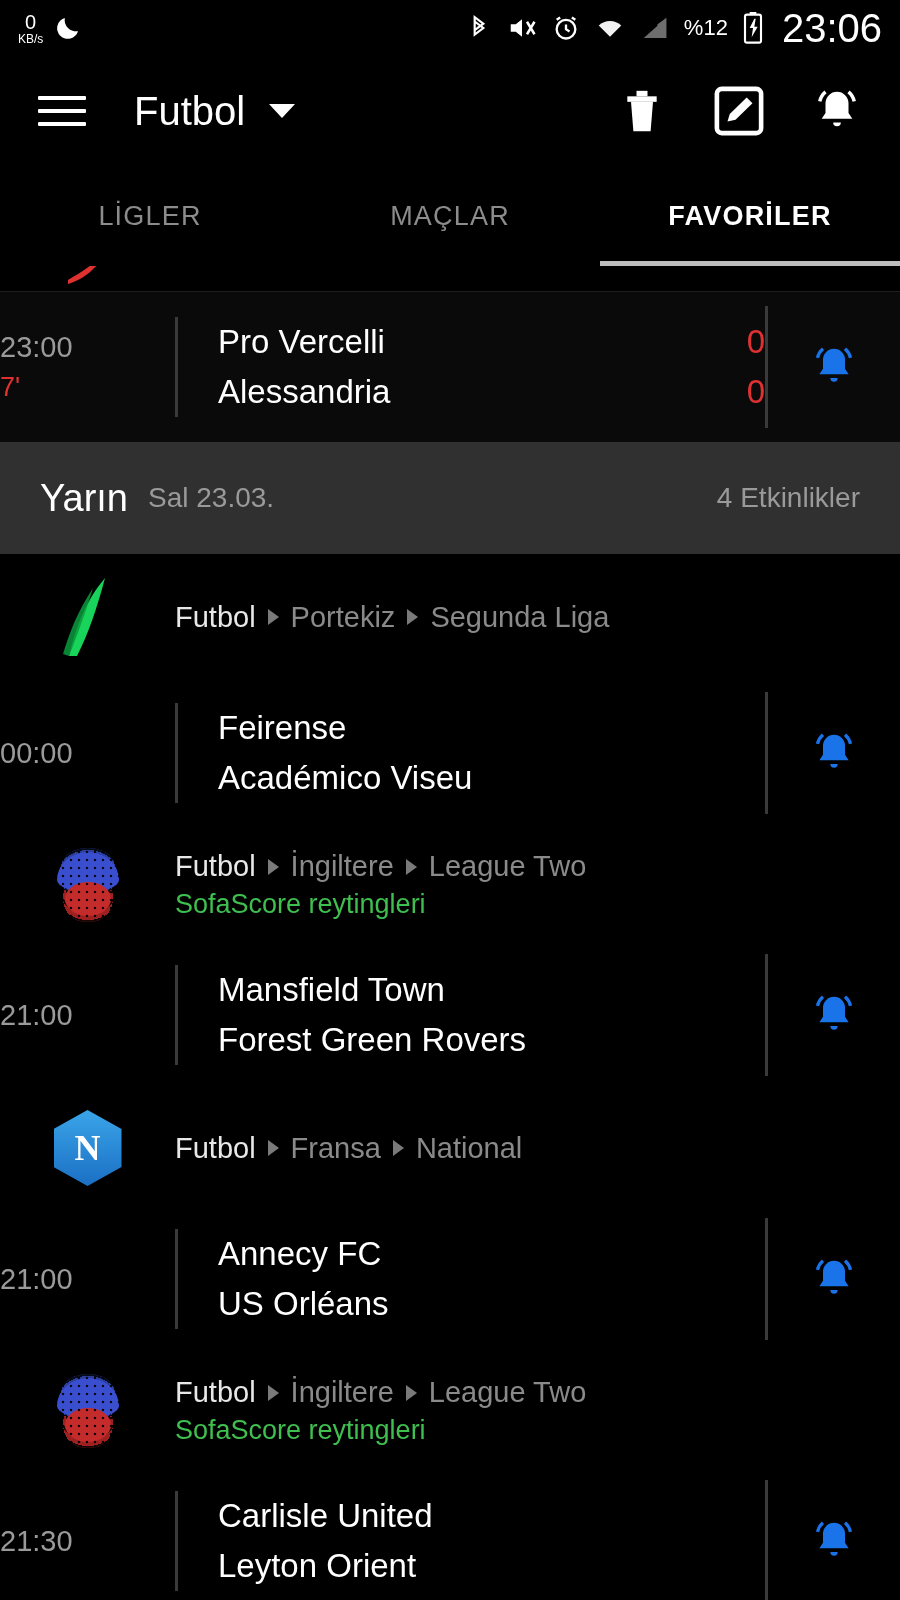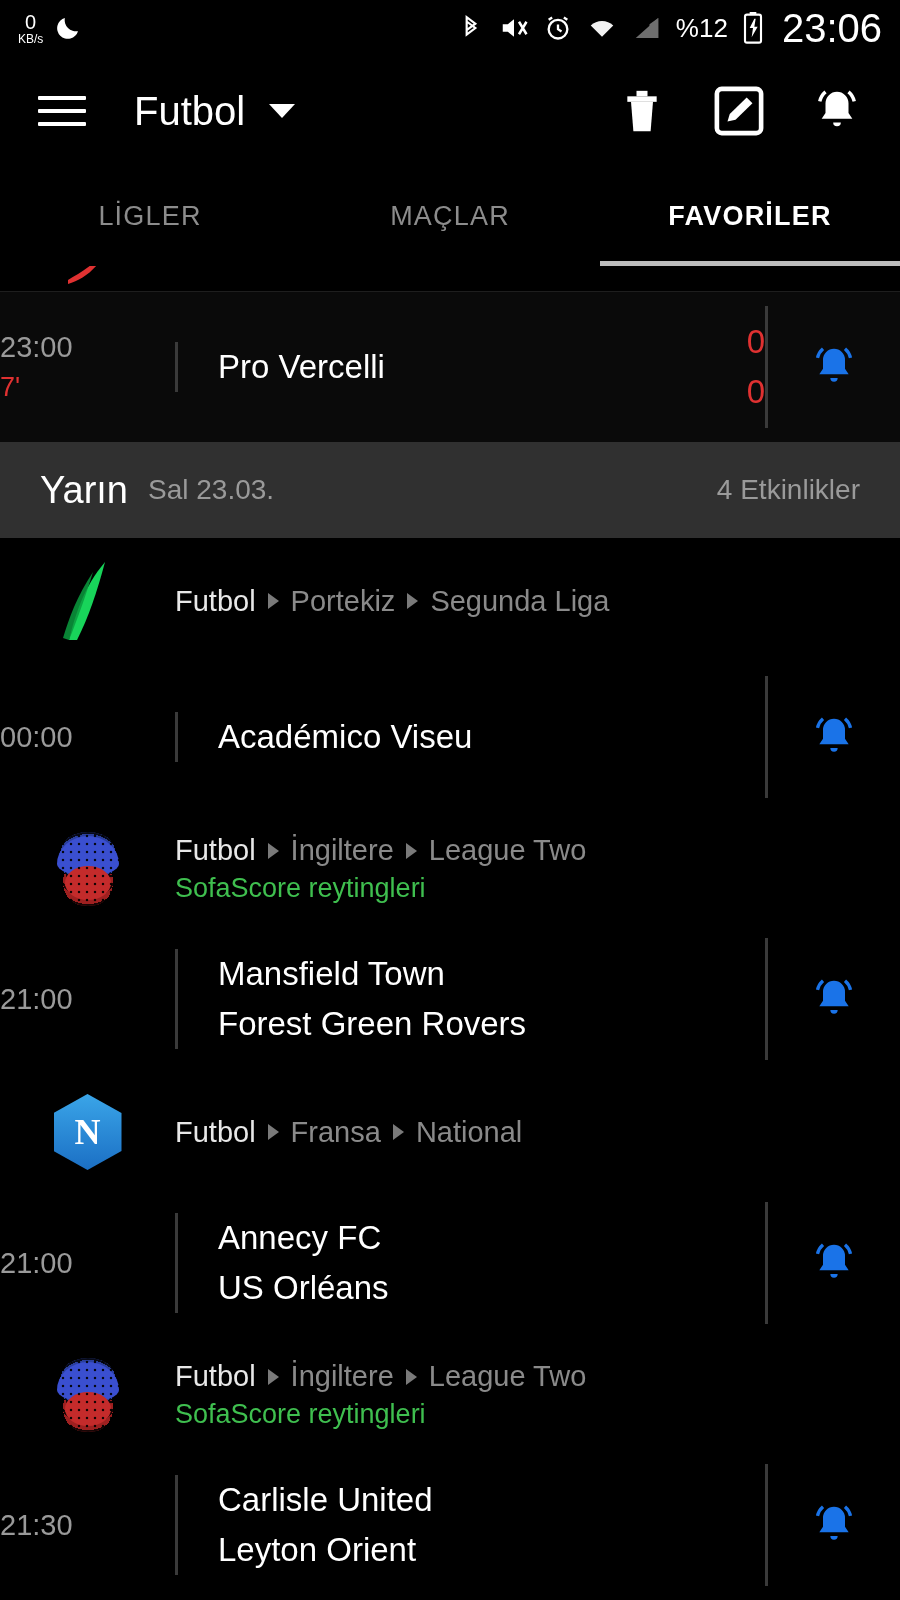--- a/index.html
+++ b/index.html
@@ -18,21 +18,21 @@
     align-items: center;
     padding: 0 18px;
     background: #000;
   }
   .sb-left { display: flex; align-items: center; gap: 10px; }
   .netspeed { display: flex; flex-direction: column; align-items: center; line-height: 1; }
   .netspeed .num { font-size: 20px; font-weight: 400; color: #fff; }
   .netspeed .unit { font-size: 12px; color: #fff; margin-top: 1px; }
   .sb-right { margin-left: auto; display: flex; align-items: center; gap: 14px; }
   .sb-icon { display: inline-flex; align-items: center; justify-content: center; }
-  .sb-batt { font-size: 26px; color: #fff; letter-spacing: 0px; }
+  .sb-batt { font-size: 22px; color: #fff; letter-spacing: 0px; }
   .sb-clock { font-size: 40px; color: #fff; margin-left: 4px; }
 
   
   .appbar {
     height: 110px;
     display: flex;
     align-items: center;
     padding: 0 40px 0 38px;
     background: #000;
   }
@@ -122,21 +122,21 @@
     display: flex;
     align-items: center;
     justify-content: center;
     border-left: 3px solid #3a3a3a;
     align-self: stretch;
   }
 
   
   .dayheader {
     background: #303030;
-    height: 96px;
+    height: 112px;
     display: flex;
     align-items: center;
     padding: 0 40px;
   }
   .dh-title { font-size: 38px; color: #fff; }
   .dh-date { font-size: 28px; color: #9a9a9a; margin-left: 20px; }
   .dh-count { margin-left: auto; font-size: 28px; color: #9a9a9a; }
 
   
   .league {
@@ -308,20 +308,21 @@
   </svg>
 </div>
 
 <div class="match">
   <div class="m-time">
     <div class="t">23:00</div>
     <div class="min">7'</div>
   </div>
   <div class="m-teams">
     <div>Pro Vercelli</div>
+    <div>Alessandria</div>
   </div>
   <div class="m-scores">
     <div>0</div>
     <div>0</div>
   </div>
   <div class="m-bell">
     <span class="sb-icon">
       <svg width="44" height="50" viewBox="0 0 24 26">
         <path d="M12 3a6 6 0 0 0-6 6v5l-2 3h16l-2-3V9a6 6 0 0 0-6-6z" fill="#1a73e8"></path>
         <path d="M10 19a2 2 0 0 0 4 0" fill="#1a73e8"></path>
@@ -353,20 +354,21 @@
       <span class="c2">Segunda Liga</span>
     </div>
   </div>
 </div>
 
 <div class="match plain">
   <div class="m-time">
     <div class="t">00:00</div>
   </div>
   <div class="m-teams">
+    <div>Feirense</div>
     <div>Académico Viseu</div>
   </div>
   <div class="m-bell">
     <span class="sb-icon">
       <svg width="44" height="50" viewBox="0 0 24 26">
         <path d="M12 3a6 6 0 0 0-6 6v5l-2 3h16l-2-3V9a6 6 0 0 0-6-6z" fill="#1a73e8"></path>
         <path d="M10 19a2 2 0 0 0 4 0" fill="#1a73e8"></path>
         <path d="M3 8a9 9 0 0 1 3-5M21 8a9 9 0 0 0-3-5" stroke="#1a73e8" stroke-width="1.8" fill="none"></path>
       </svg>
     </span>

